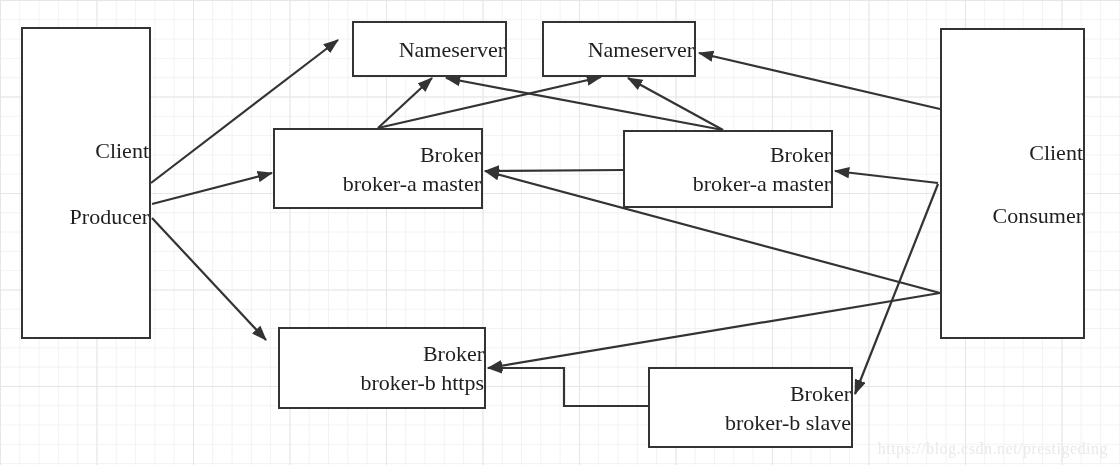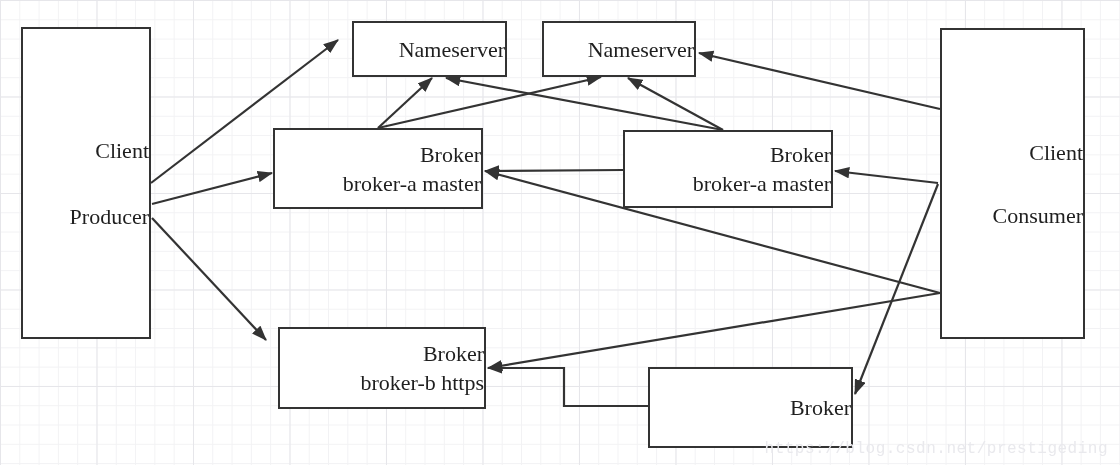--- a/index.html
+++ b/index.html
@@ -29,21 +29,21 @@
   #producer{left:21px;top:27px;width:130px;height:312px;row-gap:37px;}
   #consumer{left:940px;top:28px;width:145px;height:311px;row-gap:34px;}
   #ns1{left:352px;top:21px;width:155px;height:56px;}
   #ns2{left:542px;top:21px;width:154px;height:56px;}
   #bam{left:273px;top:128px;width:210px;height:81px;}
   #bas{left:623px;top:130px;width:210px;height:78px;}
   #bbm{left:278px;top:327px;width:208px;height:82px;}
   #bbs{left:648px;top:367px;width:205px;height:81px;}
   .watermark{
     position:absolute;right:12px;bottom:7px;
-    font-family:Liberation Mono, monospace;
+    font-family:Liberation Serif, serif;
     font-size:16px;color:#e9e9ed;letter-spacing:0.5px;
   }
 </style>
 </head>
 <body>
 
 <div class="canvas">
 
   <svg class="edges" width="1120" height="465" viewBox="0 0 1120 465" xmlns="http://www.w3.org/2000/svg">
     <defs>
@@ -90,20 +90,21 @@
     <span>broker-a master</span>
   </div>
 
   <div class="node" id="bbm">
     <span>Broker</span>
     <span>broker-b https</span>
   </div>
 
   <div class="node" id="bbs">
     <span>Broker</span>
+    <span>broker-b slave</span>
   </div>
 
   <div class="node" id="consumer">
     <span>Client</span>
     <span>Consumer</span>
   </div>
 
   <div class="watermark">https://blog.csdn.net/prestigeding</div>
 
 </div>

